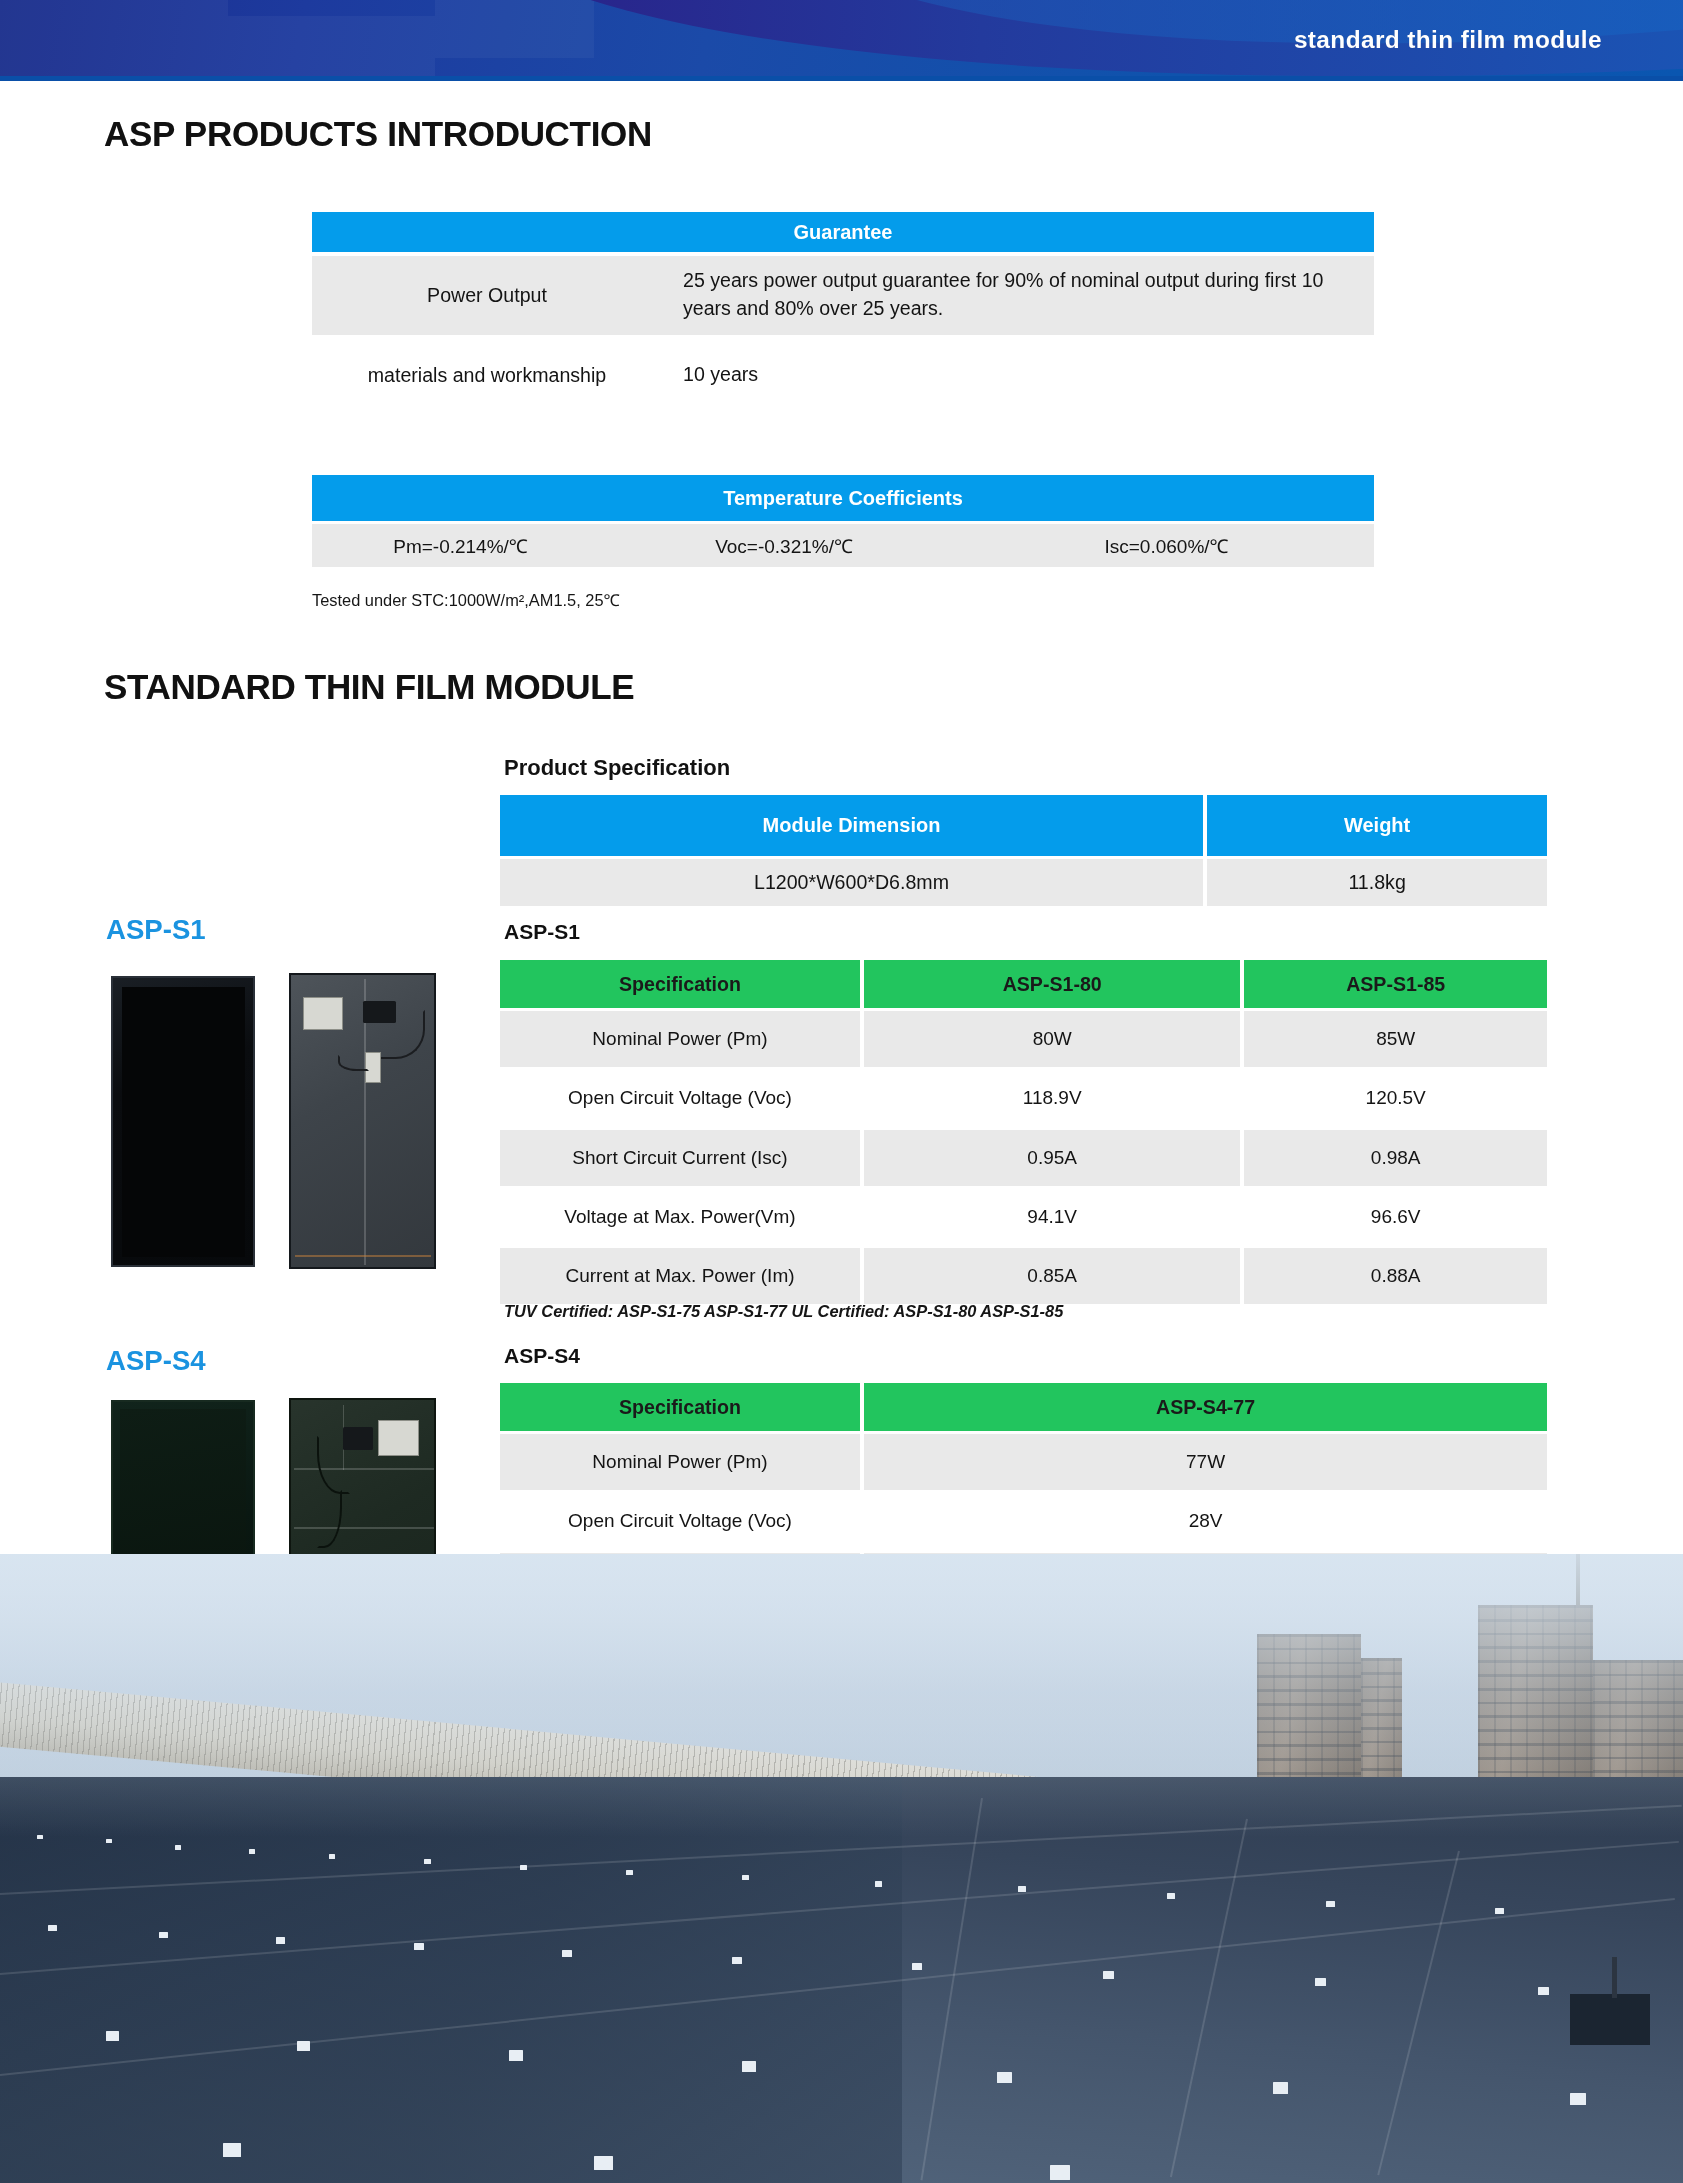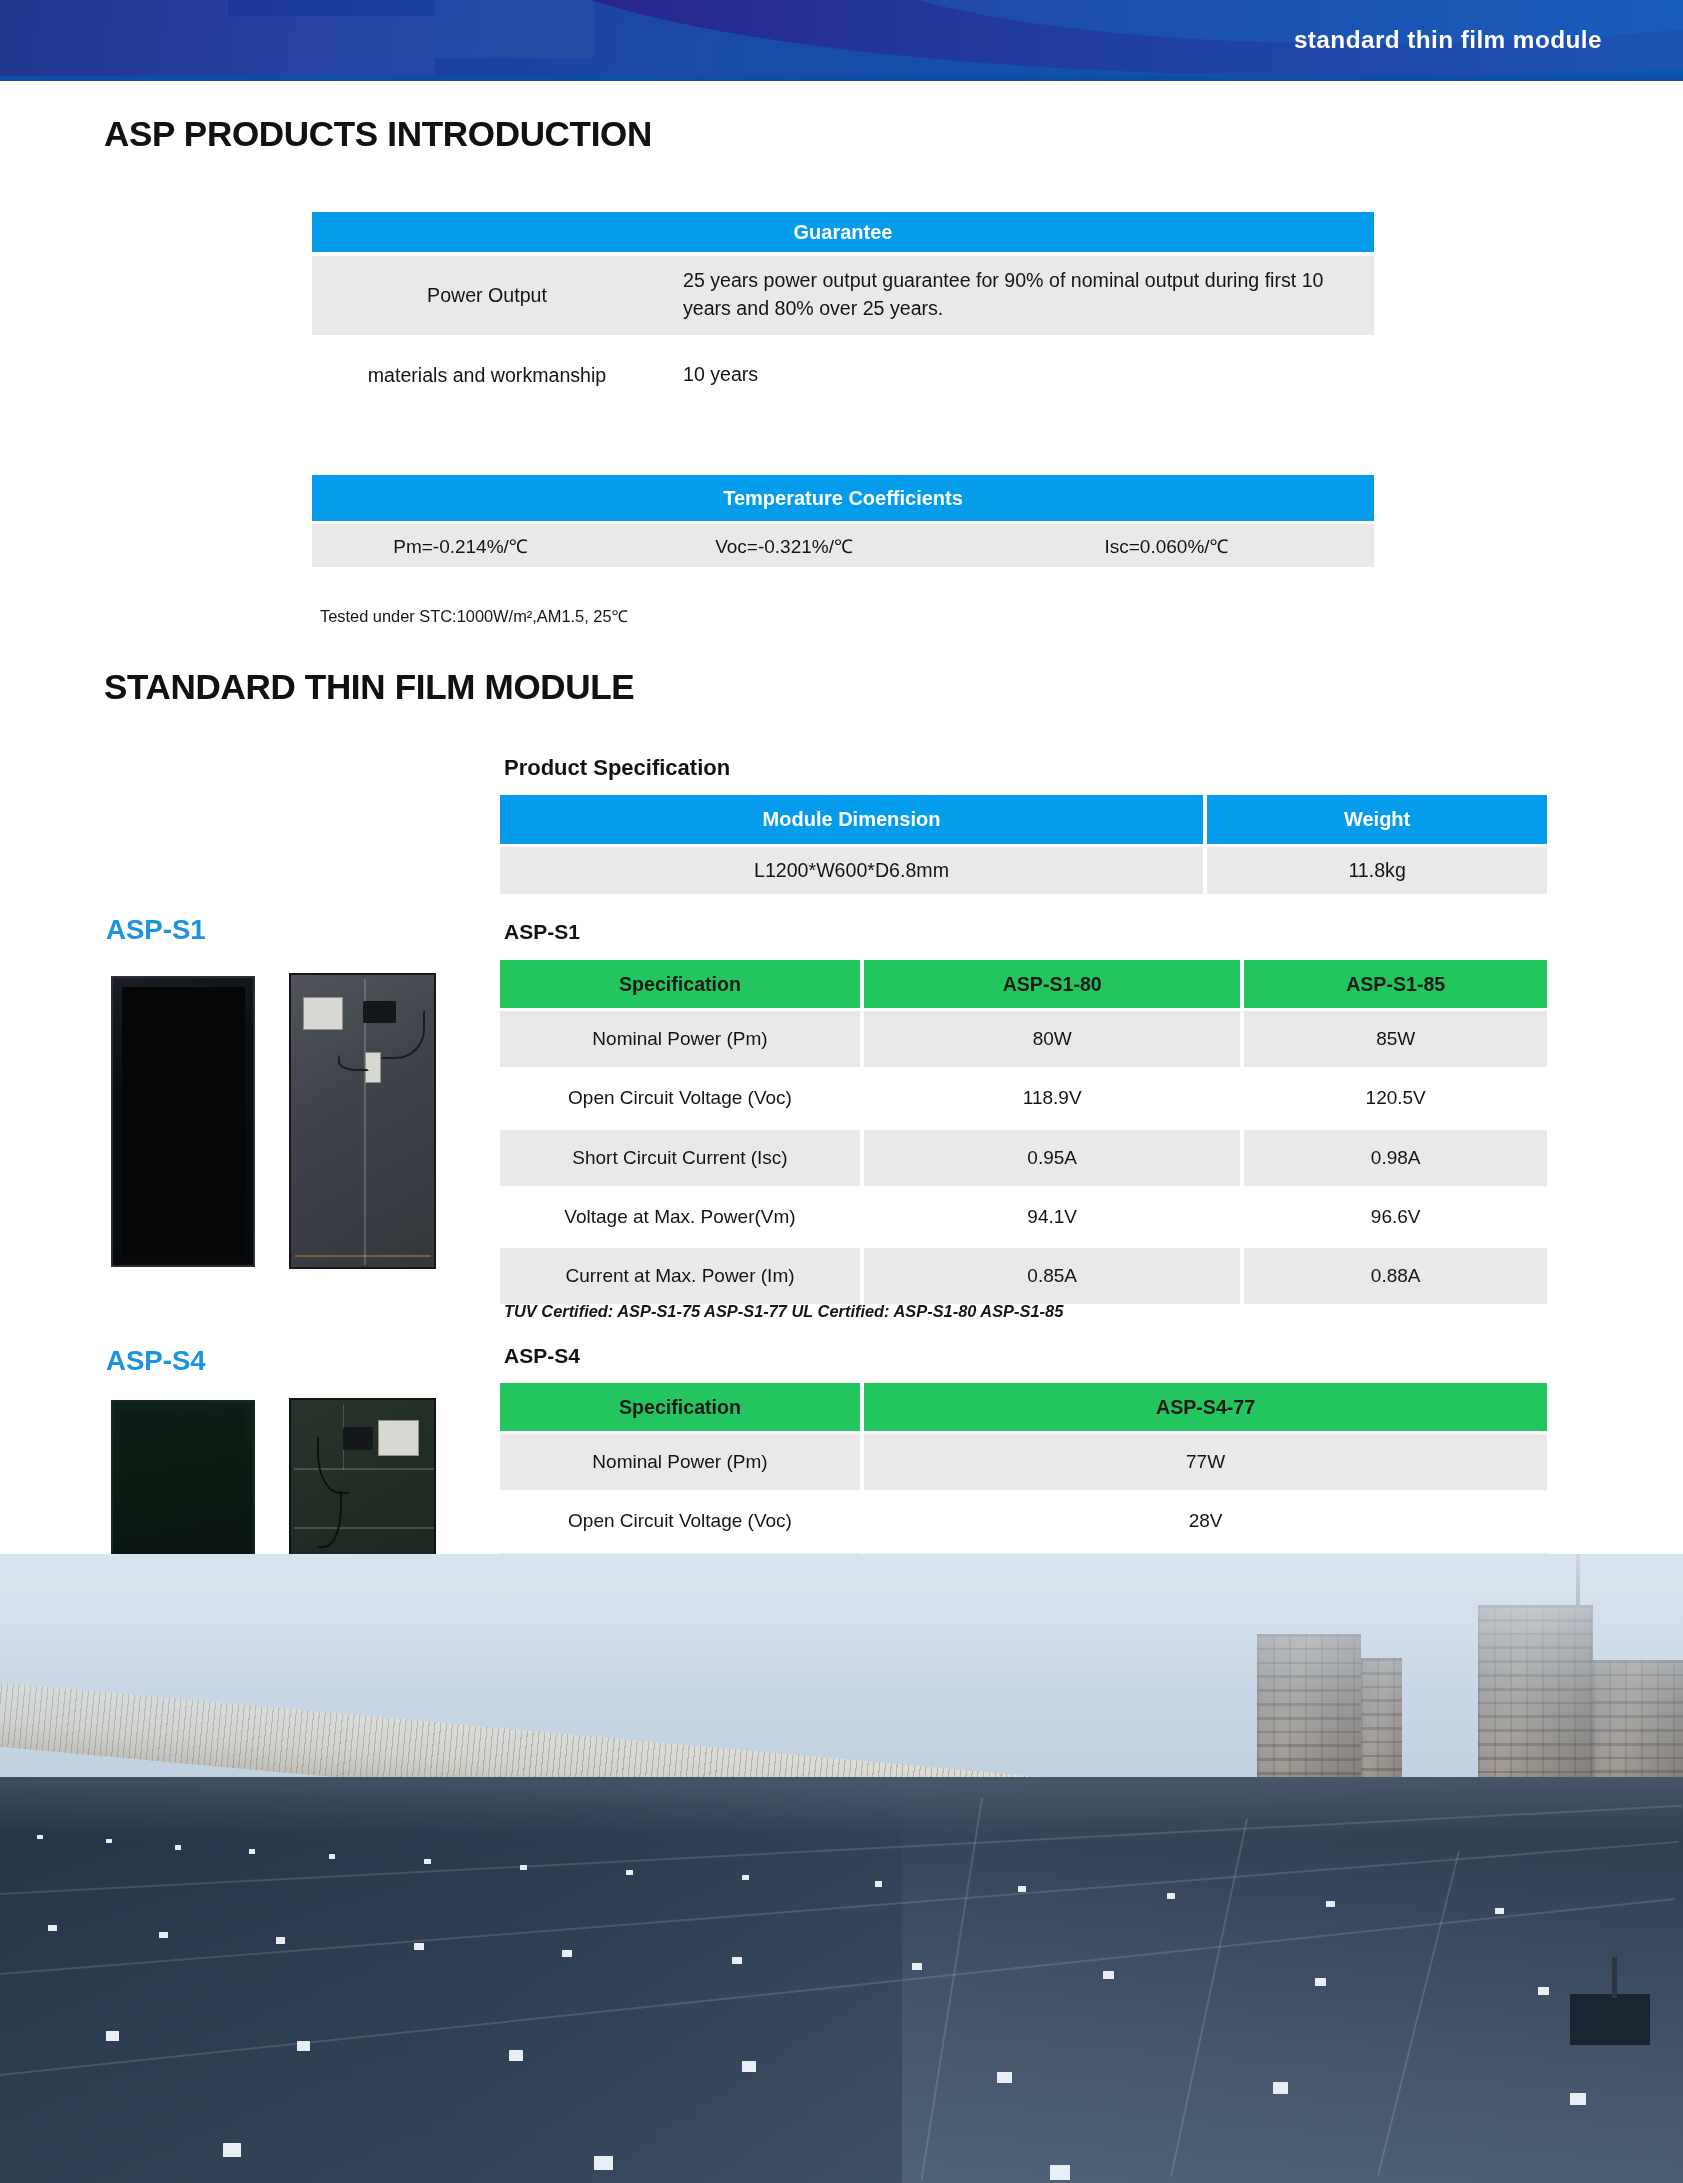--- a/index.html
+++ b/index.html
@@ -110,31 +110,31 @@
   #temp-table .t-cell {
     background: #e9e9e9; height: 43px; font-size: 19px; text-align: center; color: #141414;
   }
 
   .note {
     position: absolute;
     font-size: 16.4px;
     color: #161616;
     white-space: nowrap;
   }
-  #note-stc1 { left: 320px; top: 588px; margin-top: 16px; }
+  #note-stc1 { left: 312px; top: 588px; }
   #note-cert { left: 504px; top: 1302px; font-weight: 600; font-style: italic; }
   #note-stc2 { left: 504px; top: 1728px; font-weight: 600; }
 
   
   #prodspec-label {
     position: absolute; left: 504px; top: 755px;
     font-size: 22px; font-weight: bold; color: #121212; white-space: nowrap;
   }
   #prodspec-table { left: 500px; top: 795px; width: 1047px; }
-  #prodspec-table .hdr-blue { height: 49px; }
+  #prodspec-table .hdr-blue { height: 61px; }
   #prodspec-table td.dim { width: 703px; }
   #prodspec-table .body-cell {
     background: #e9e9e9; height: 47px; text-align: center; font-size: 19.6px; color: #141414;
   }
   .colgap { width: 4.2px; background: #ffffff; }
 
   
   .model-heading {
     position: absolute;
     font-size: 21px; font-weight: bold; color: #101010; white-space: nowrap;

